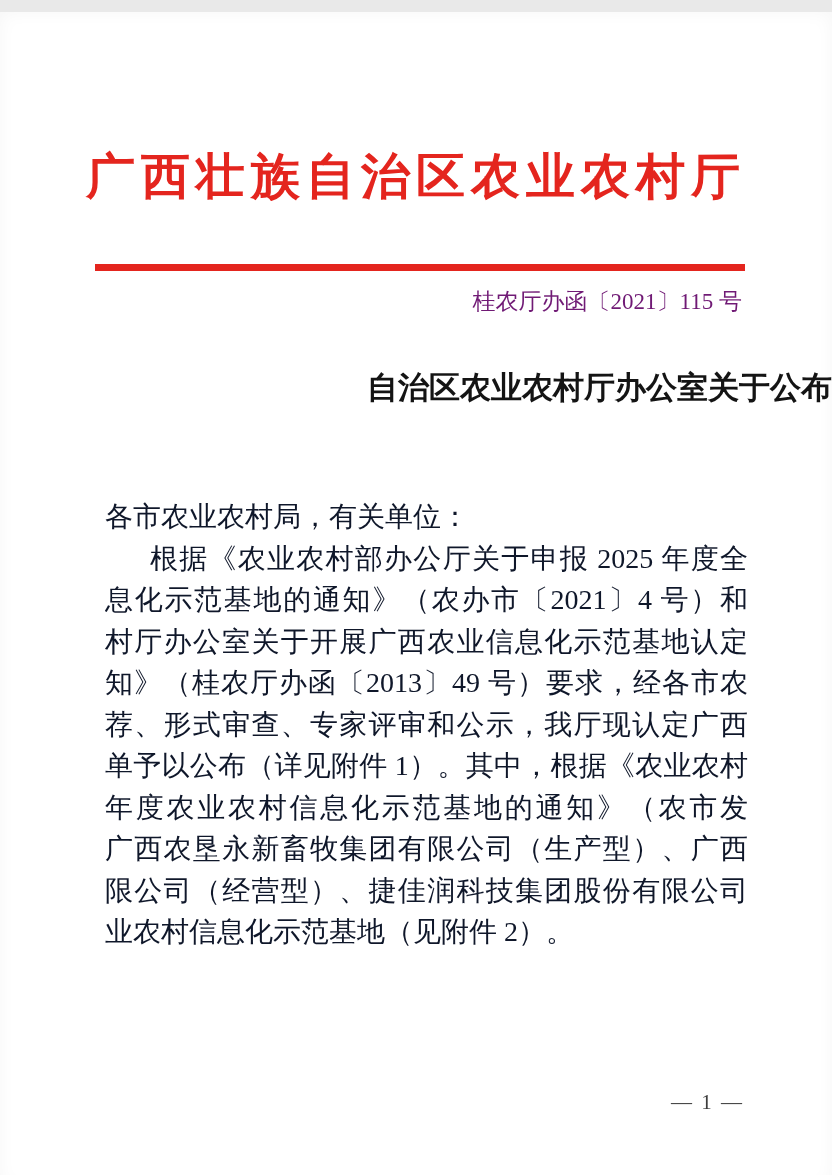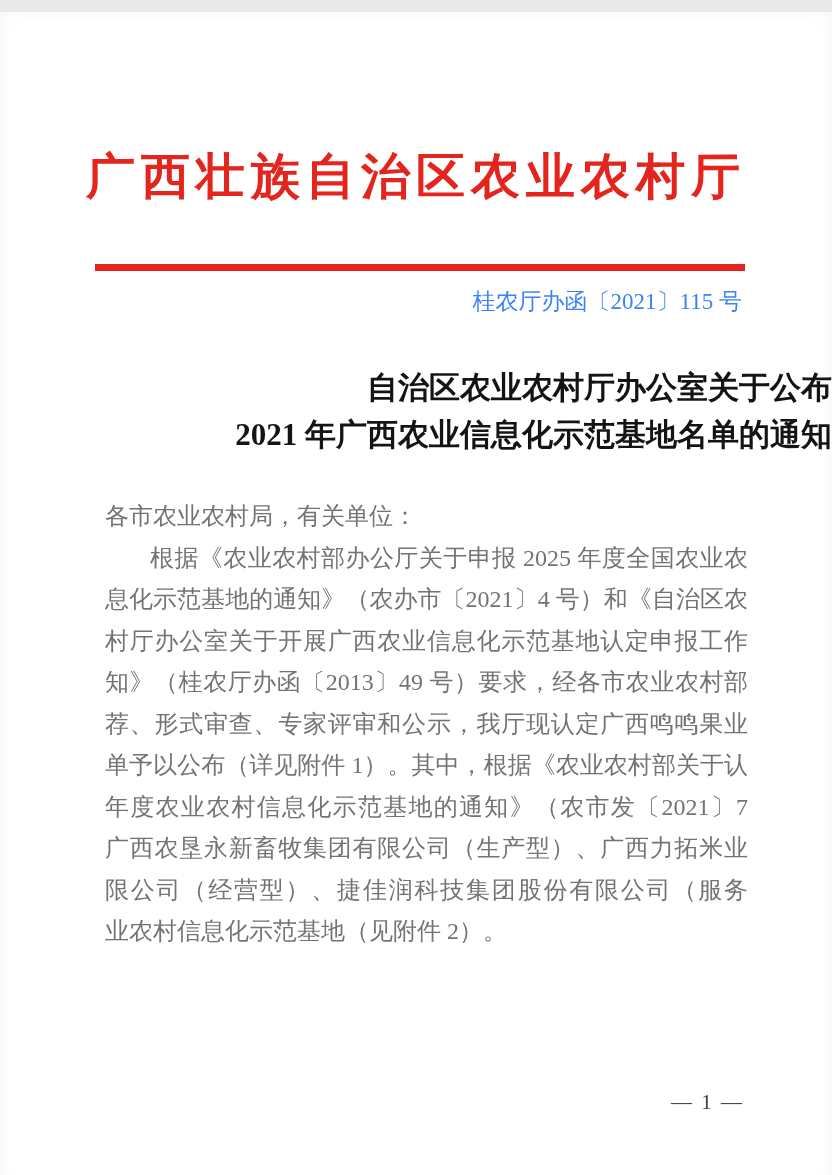--- a/index.html
+++ b/index.html
@@ -27,37 +27,37 @@
     position: absolute;
     top: 252px; left: 95px;
     width: 650px; height: 7px;
     background: var(--red, #e4251e);
   }
   .doc-no {
     position: absolute;
     top: 274px; left: 0; right: 90px;
     text-align: right;
     font-size: 23px;
-    color: #3b82f6;
+    color: #701a75;
   }
   .title {
     position: absolute;
     top: 352px; left: 0; right: 0;
     text-align: right;
     font-size: 31px;
     line-height: 47px;
     font-weight: bold;
     color: #141414;
   }
   .body-block {
     position: absolute;
     top: 484px; left: 105px;
     width: 643px;
-    font-size: 24px;
-    color: #737373;
+    font-size: 28px;
+    color: #0f172a;
   }
   .line {
     height: 41.5px;
     line-height: 41.5px;
     text-align: left;
     white-space: normal;
     overflow: hidden;
   }
   .line.fill {
     text-align: justify;
@@ -79,21 +79,20 @@
 <div class="page">
 
   <div class="red-head">广西壮族自治区农业农村厅</div>
 
   <div class="red-rule"></div>
 
   <div class="doc-no">桂农厅办函〔2021〕115 号</div>
 
   <div class="title">
     <div>自治区农业农村厅办公室关于公布</div>
-    <div>2021 年广西农业信息化示范基地名单的通知</div>
   </div>
 
   <div class="body-block">
     <div class="line">各市农业农村局，有关单位：</div>
     <div class="line fill ind">根据《农业农村部办公厅关于申报 2025 年度全国农业农村信</div>
     <div class="line fill">息化示范基地的通知》（农办市〔2021〕4 号）和《自治区农业农</div>
     <div class="line fill">村厅办公室关于开展广西农业信息化示范基地认定申报工作的通</div>
     <div class="line fill">知》（桂农厅办函〔2013〕49 号）要求，经各市农业农村部门推</div>
     <div class="line fill">荐、形式审查、专家评审和公示，我厅现认定广西鸣鸣果业有限</div>
     <div class="line fill">单予以公布（详见附件 1）。其中，根据《农业农村部关于认定 2021</div>

